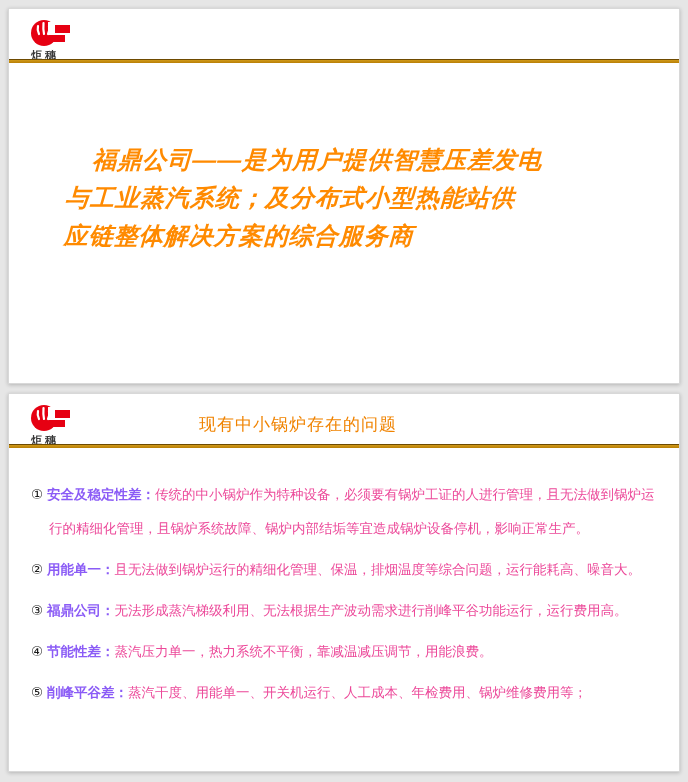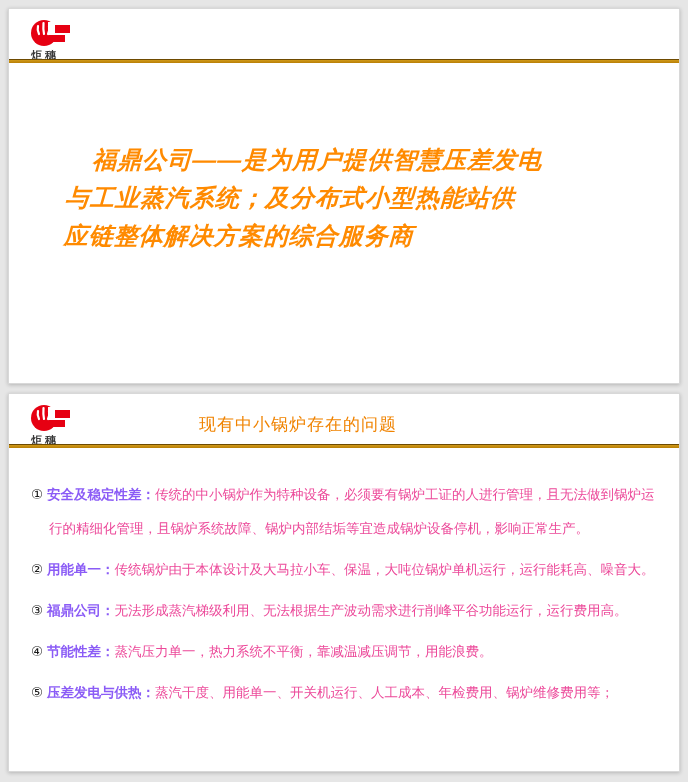--- a/index.html
+++ b/index.html
@@ -132,30 +132,30 @@
       <div class="gold-rule"></div>
     </div>
 
     <div class="problem-list">
       <div class="problem-item">
         <span class="num">①</span>
         <span class="label">安全及稳定性差：</span><span class="text">传统的中小锅炉作为特种设备，必须要有锅炉工证的人进行管理，且无法做到锅炉运行的精细化管理，且锅炉系统故障、锅炉内部结垢等宜造成锅炉设备停机，影响正常生产。</span>
       </div>
       <div class="problem-item">
         <span class="num">②</span>
-        <span class="label">用能单一：</span><span class="text">传统锅炉由于本体设计及大马拉小车、保温，大吨位锅炉单机运行，运行能耗高、噪音大。</span>
+        <span class="label">用能单一：</span><span class="text">且无法做到锅炉运行的精细化管理、保温，排烟温度等综合问题，运行能耗高、噪音大。</span>
       </div>
       <div class="problem-item">
         <span class="num">③</span>
         <span class="label">福鼎公司：</span><span class="text">无法形成蒸汽梯级利用、无法根据生产波动需求进行削峰平谷功能运行，运行费用高。</span>
       </div>
       <div class="problem-item">
         <span class="num">④</span>
         <span class="label">节能性差：</span><span class="text">蒸汽压力单一，热力系统不平衡，靠减温减压调节，用能浪费。</span>
       </div>
       <div class="problem-item">
         <span class="num">⑤</span>
-        <span class="label">压差发电与供热：</span><span class="text">蒸汽干度、用能单一、开关机运行、人工成本、年检费用、锅炉维修费用等；</span>
+        <span class="label">削峰平谷差：</span><span class="text">蒸汽干度、用能单一、开关机运行、人工成本、年检费用、锅炉维修费用等；</span>
       </div>
     </div>
   </div>
 
 </div>
 
 </body></html>

